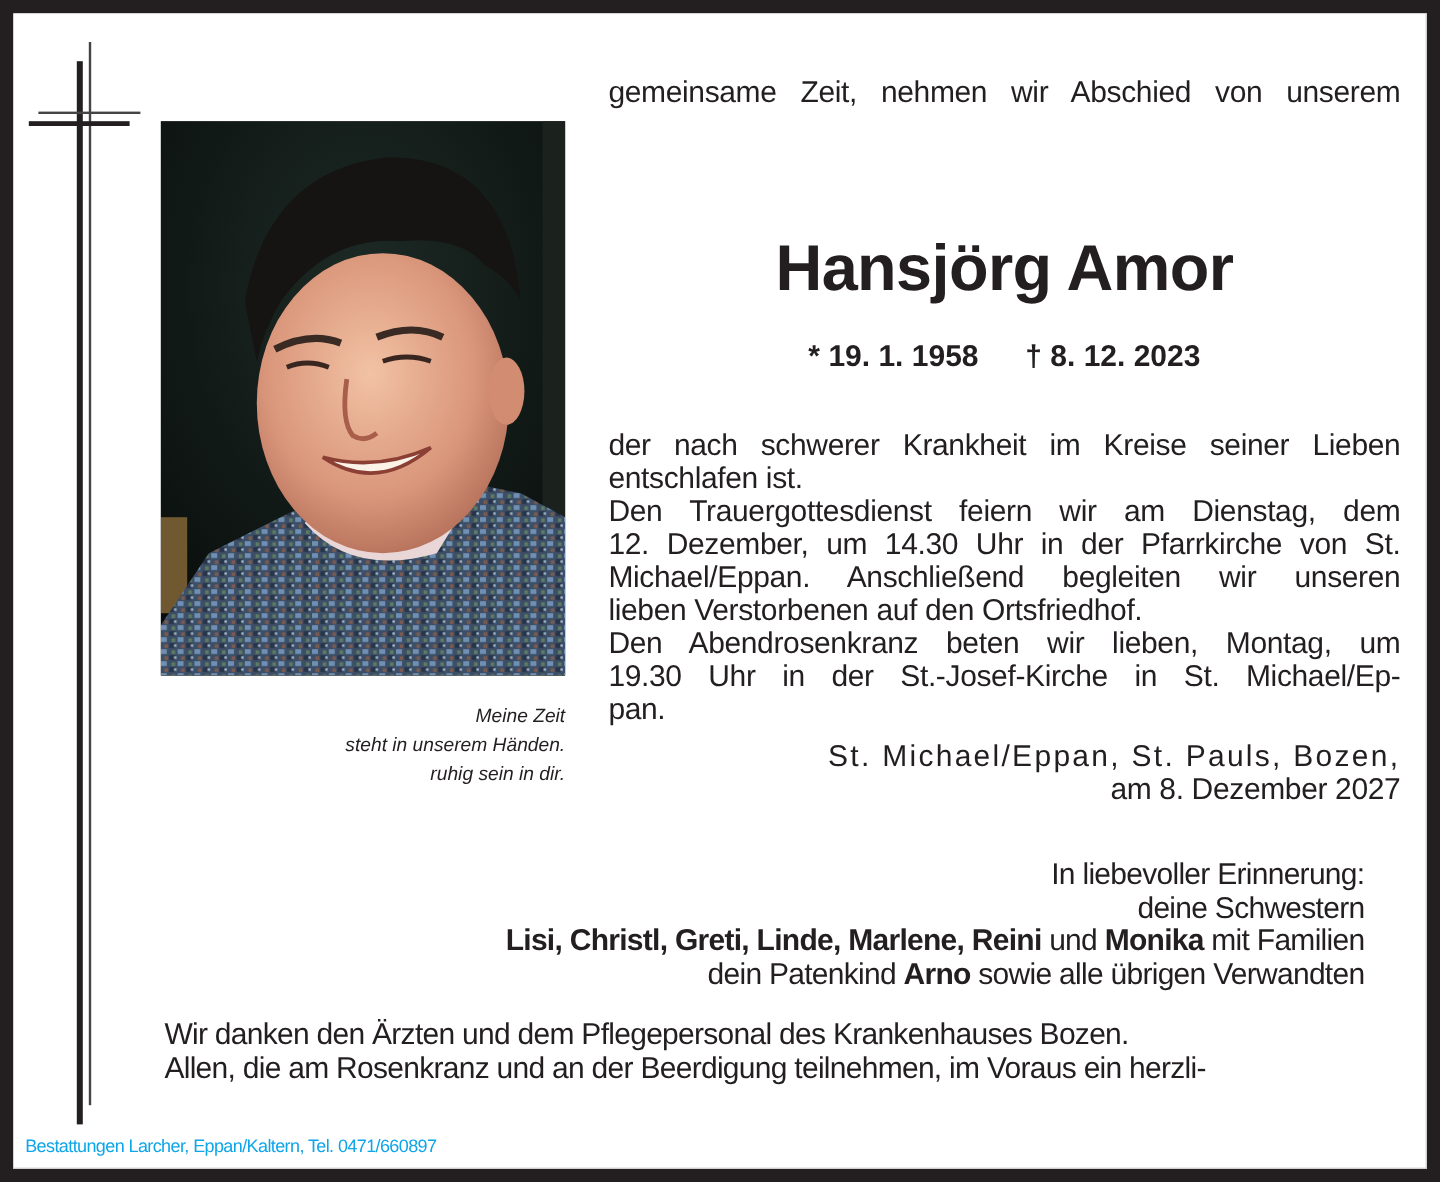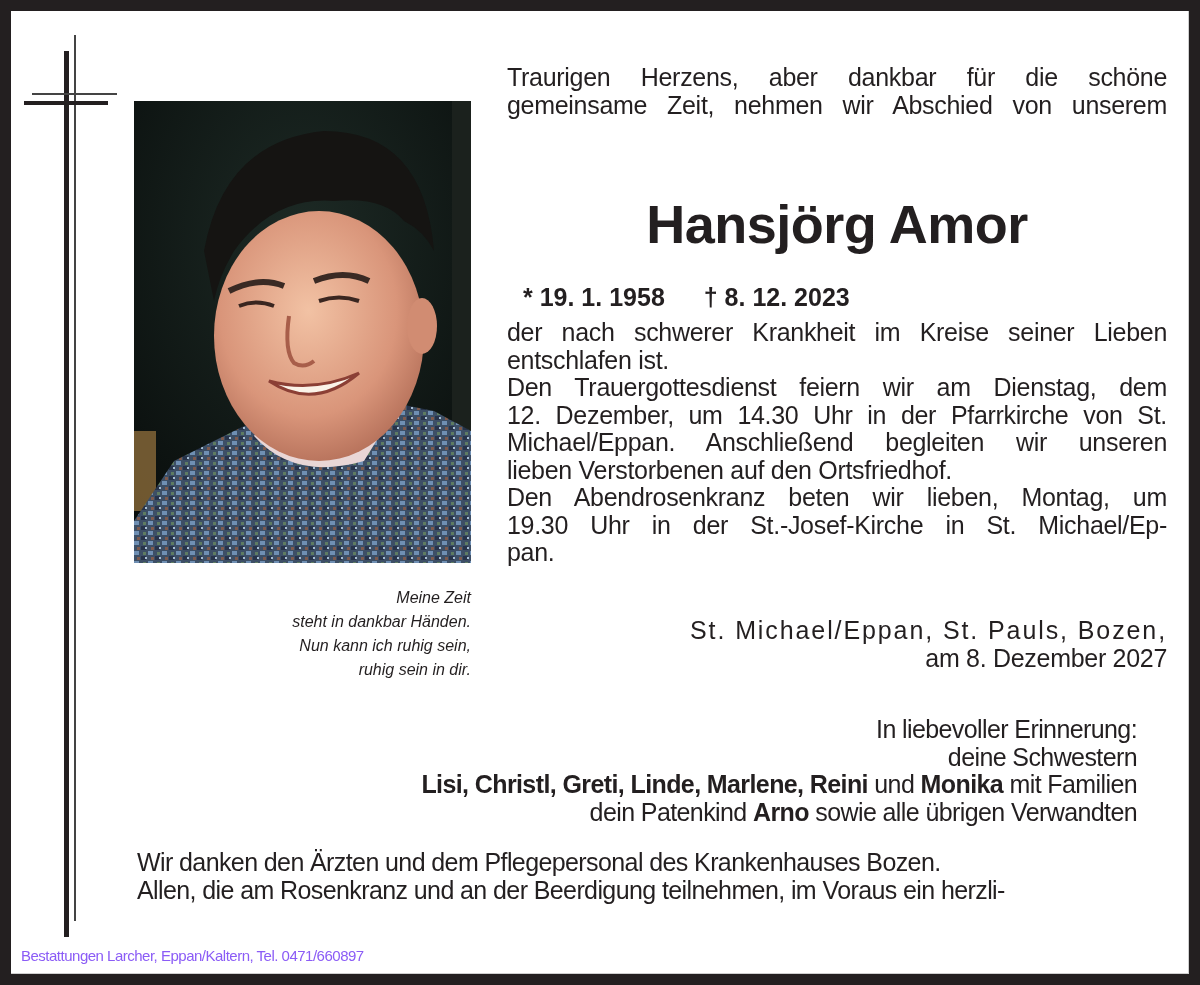--- a/index.html
+++ b/index.html
@@ -40,25 +40,25 @@
     .intro .ln { display: block; text-align: justify; text-align-last: justify; white-space: nowrap; }
     .intro .ln.last { text-align-last: left; }
 
     .name {
       position: absolute; left: 507px; top: 188px; width: 660px;
       text-align: center; font-weight: bold; font-size: 54px; line-height: 72px;
       letter-spacing: -0.5px;
     }
     .dates {
       position: absolute; left: 507px; top: 282px; width: 660px;
-      text-align: left; font-weight: bold; font-size: 25px; line-height: 30px;
+      text-align: center; font-weight: bold; font-size: 25px; line-height: 30px;
     }
     .dates span { display: inline-block; margin: 0 16px; }
 
-    .body-text { left: 507px; top: 319px; width: 660px; }
+    .body-text { left: 507px; top: 358px; width: 660px; }
     .body-text .ln { display: block; white-space: nowrap; text-align: justify; text-align-last: justify; }
     .body-text .ln.last { text-align-last: left; }
 
     .place { left: 507px; top: 617px; width: 660px; }
     .place .ln { display: block; white-space: nowrap; text-align: right; }
     .place .spaced { letter-spacing: 1.9px; }
 
     .verse {
       position: absolute; left: 134px; top: 586px; width: 337px;
       text-align: right; font-style: italic; font-size: 16px; line-height: 24px;
@@ -68,21 +68,21 @@
     .memory { left: 137px; top: 716px; width: 1000px; letter-spacing: -0.6px; }
     .memory .ln { display: block; white-space: nowrap; text-align: right; }
     .memory b { font-weight: bold; }
 
     .thanks { left: 137px; top: 849px; width: 1000px; letter-spacing: -0.6px; }
     .thanks .ln { display: block; white-space: nowrap; }
 
     .footer {
       position: absolute; left: 21px; top: 946px;
       font-size: 15px; line-height: 20px; letter-spacing: -0.5px;
-      color: #8b5cf6;
+      color: #0ea5e9;
     }
   </style>
 </head>
 <body>
 
 <div class="page"></div>
 
 <div>
   <div class="cross-bar cross-v-thick"></div>
   <div class="cross-bar cross-v-thin"></div>
@@ -130,21 +130,20 @@
     <path d="M105 205 Q122 198 140 205" stroke="#3a2620" stroke-width="4" fill="none"></path>
     <path d="M185 200 Q205 193 225 200" stroke="#3a2620" stroke-width="4" fill="none"></path>
 
     <path d="M155 215 Q150 250 160 262 Q170 268 180 260" stroke="#a85e4a" stroke-width="4" fill="none"></path>
 
     <path d="M135 280 Q180 310 225 272 Q180 292 135 280 Z" fill="#fbf3e8" stroke="#8b3f35" stroke-width="3"></path>
   </svg>
 </div>
 
 <div class="text intro">
-  <span class="ln">Traurigen Herzens, aber dankbar für die schöne</span>
   <span class="ln">gemeinsame Zeit, nehmen wir Abschied von unserem</span>
 </div>
 
 <div class="name">Hansjörg Amor</div>
 
 <div class="dates">
   <span>* 19. 1. 1958</span>
   <span>† 8. 12. 2023</span>
 </div>
 
@@ -160,22 +159,21 @@
   <span class="ln last">pan.</span>
 </div>
 
 <div class="text place">
   <span class="ln spaced">St. Michael/Eppan, St. Pauls, Bozen,</span>
   <span class="ln">am 8. Dezember 2027</span>
 </div>
 
 <div class="verse">
   <span class="ln">Meine Zeit</span>
-  <span class="ln">steht in dankbar Händen.</span>
-  <span class="ln">Nun kann ich ruhig sein,</span>
+  <span class="ln">steht in unserem Händen.</span>
   <span class="ln">ruhig sein in dir.</span>
 </div>
 
 <div class="text memory">
   <span class="ln">In liebevoller Erinnerung:</span>
   <span class="ln">deine Schwestern</span>
   <span class="ln"><b>Lisi, Christl, Greti, Linde, Marlene, Reini</b> <span>und</span> <b>Monika</b> <span>mit Familien</span></span>
   <span class="ln"><span>dein Patenkind</span> <b>Arno</b> <span>sowie alle übrigen Verwandten</span></span>
 </div>
 

